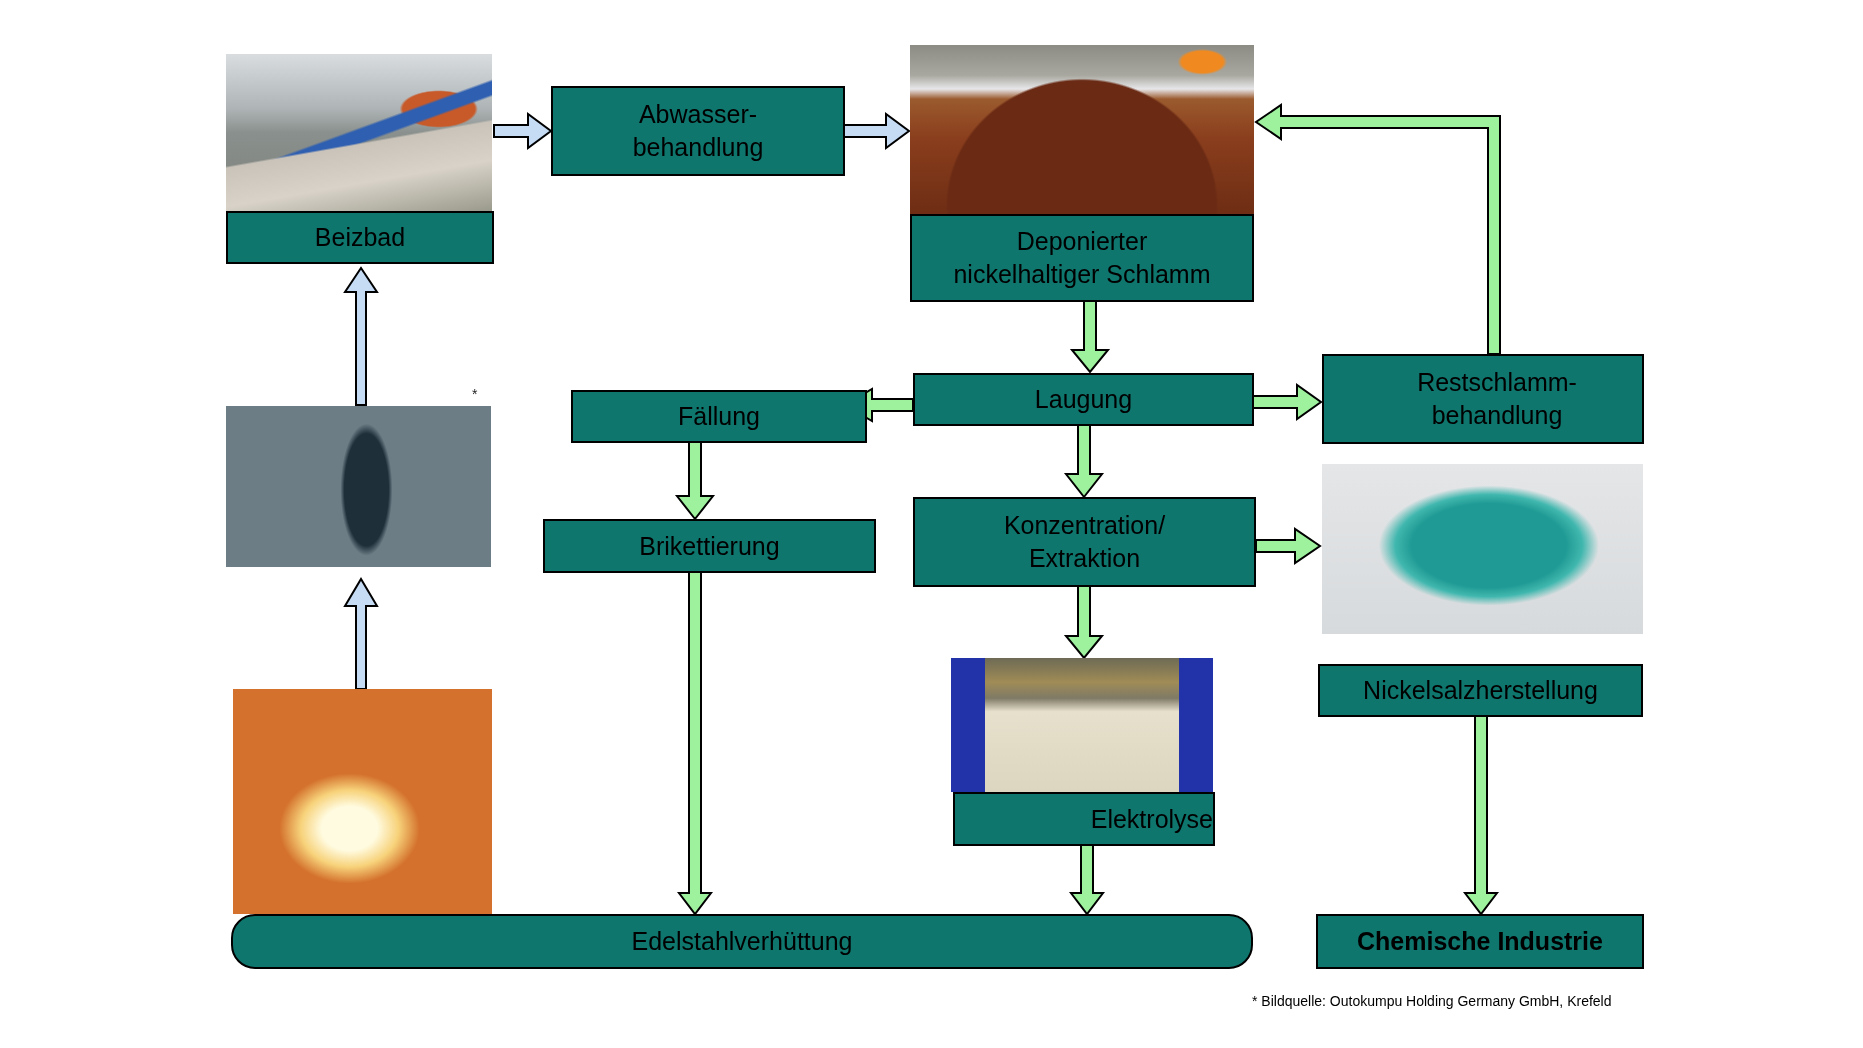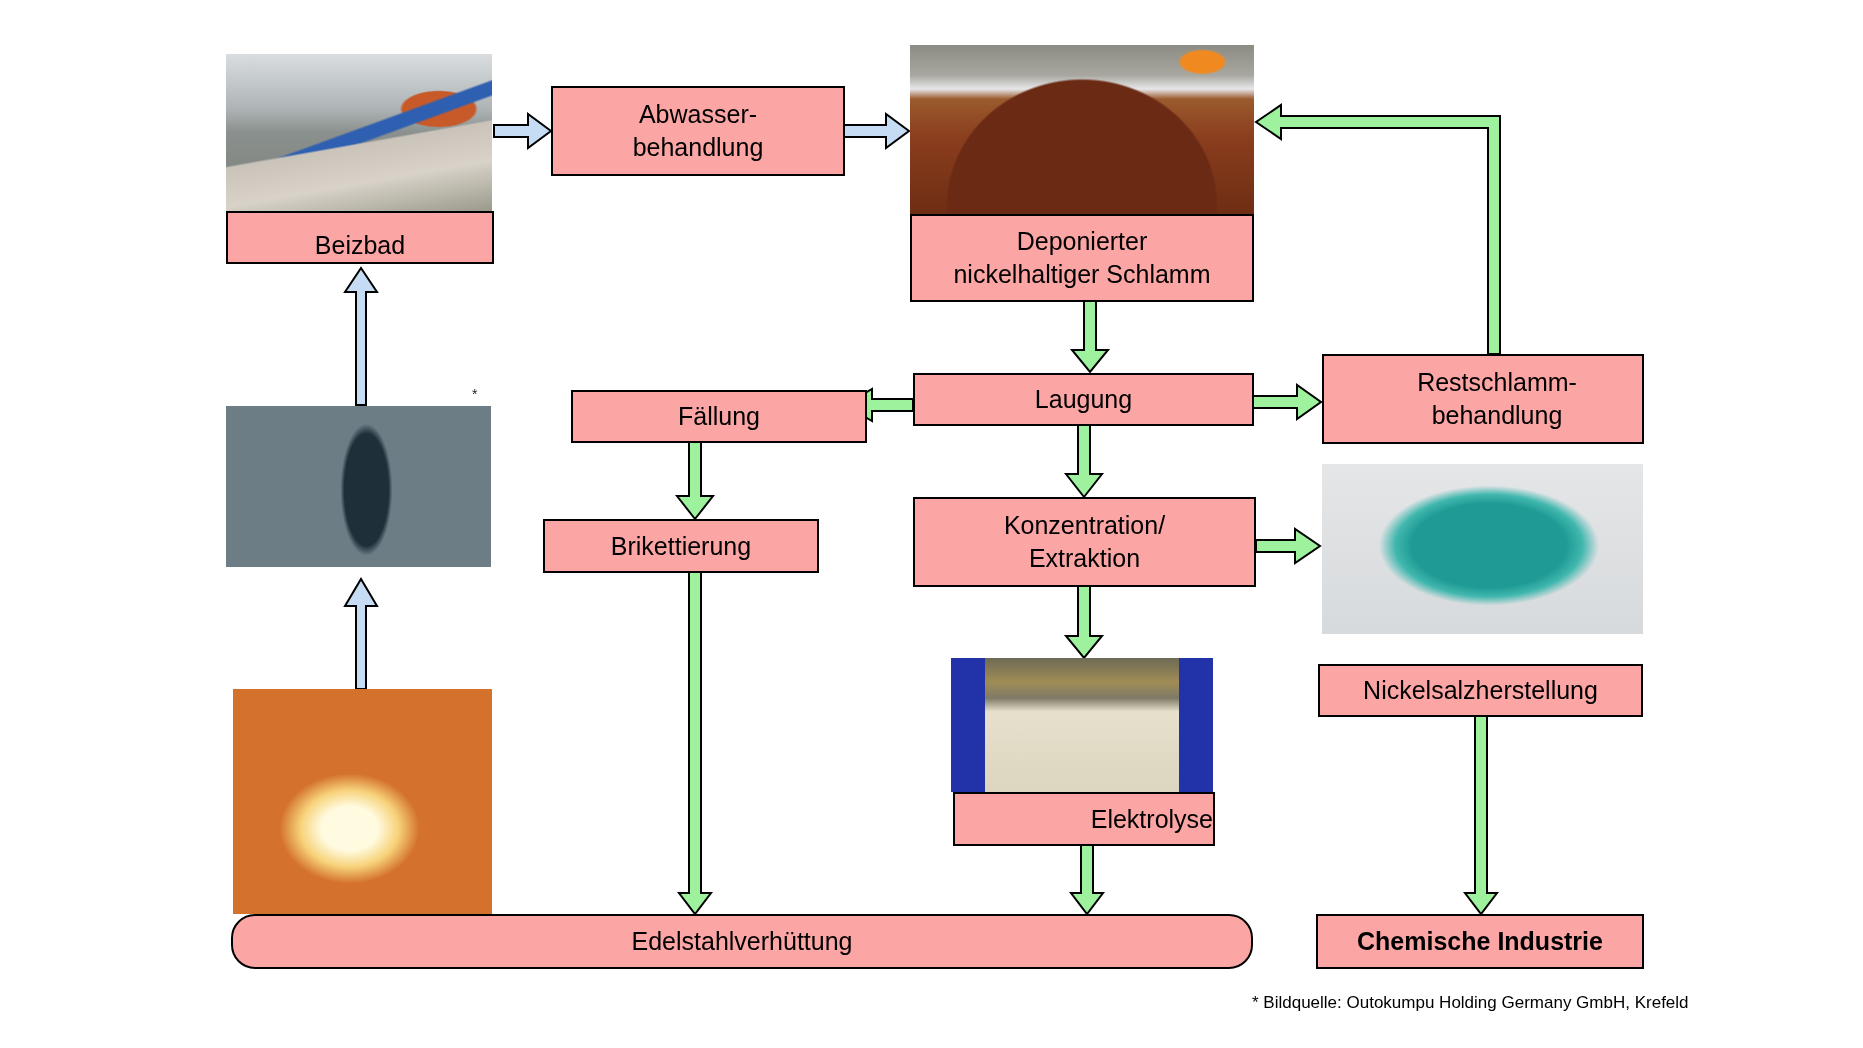--- a/index.html
+++ b/index.html
@@ -1,23 +1,23 @@
 <!DOCTYPE html>
 <html><head>
 <meta charset="utf-8">
 <style>
   html, body { margin:0; padding:0; background:#ffffff; }
   body { width:1863px; height:1048px; position:relative; overflow:hidden;
          font-family:"Liberation Sans", sans-serif; }
-  .box { position:absolute; box-sizing:border-box; border:2px solid #000; background:#fca5a5;
+  .box { position:absolute; box-sizing:border-box; border:2px solid #000; background:#0f766e;
          display:flex; align-items:center; justify-content:center; text-align:center;
          font-size:25px; line-height:33px; color:#000; }
   .photo { position:absolute; overflow:hidden; }
   svg.arrows { position:absolute; left:0; top:0; }
-  .footnote { position:absolute; left:1252px; top:993px; font-size:17px; color:#000;text-align:center; }
+  .footnote { position:absolute; left:1252px; top:993px; font-size:14px; color:#000;text-align:center; }
   .star { position:absolute; left:472px; top:386px; font-size:14px; color:#222; }
 </style>
 </head>
 <body>
 
 <svg class="arrows" width="1863" height="1048">
   <g stroke="#000" stroke-width="2" stroke-linejoin="miter">
 
     <polygon fill="#c6dcf4" points="356,689 356,606 345,606 361,579 377,606 366,606 366,689"></polygon>
 
@@ -79,21 +79,21 @@
 <div class="photo" style="left:1322px;top:464px;width:321px;height:170px;
      background:
        radial-gradient(ellipse 110px 60px at 52% 48%, #1f9a94 0 70%, #40b7ae 85%, rgba(0,0,0,0) 100%),
        linear-gradient(180deg, #e4e6e8 0%, #d7dadc 100%);"></div>
 
 <div class="photo" style="left:951px;top:658px;width:262px;height:134px;
      background:
        linear-gradient(90deg, #2233aa 0 13%, rgba(0,0,0,0) 13% 87%, #2233aa 87% 100%),
        linear-gradient(180deg, #6d6a55 0%, #a08c56 18%, #7f7a66 30%, #e6e0cc 40%, #dcd6c0 100%);"></div>
 
-<div class="box" style="left:226px;top:211px;width:268px;height:53px;align-items:flex-end;">
+<div class="box" style="left:226px;top:211px;width:268px;height:53px;">
   <span>Beizbad</span>
 </div>
 
 <div class="box" style="left:551px;top:86px;width:294px;height:90px;">
   <span style="white-space:pre-line;">Abwasser-
 behandlung</span>
 </div>
 
 <div class="box" style="left:910px;top:214px;width:344px;height:88px;">
   <span style="white-space:pre-line;">Deponierter
@@ -111,21 +111,21 @@
 <div class="box" style="left:1322px;top:354px;width:322px;height:90px;padding-left:28px;">
   <span style="white-space:pre-line;">Restschlamm-
 behandlung</span>
 </div>
 
 <div class="box" style="left:913px;top:497px;width:343px;height:90px;">
   <span style="white-space:pre-line;">Konzentration/
 Extraktion</span>
 </div>
 
-<div class="box" style="left:543px;top:519px;width:276px;height:54px;">
+<div class="box" style="left:543px;top:519px;width:333px;height:54px;">
   <span>Brikettierung</span>
 </div>
 
 <div class="box" style="left:1318px;top:664px;width:325px;height:53px;">
   <span>Nickelsalzherstellung</span>
 </div>
 
 <div class="box" style="left:953px;top:792px;width:262px;height:54px;justify-content:flex-end;">
   <span>Elektrolyse</span>
 </div>

